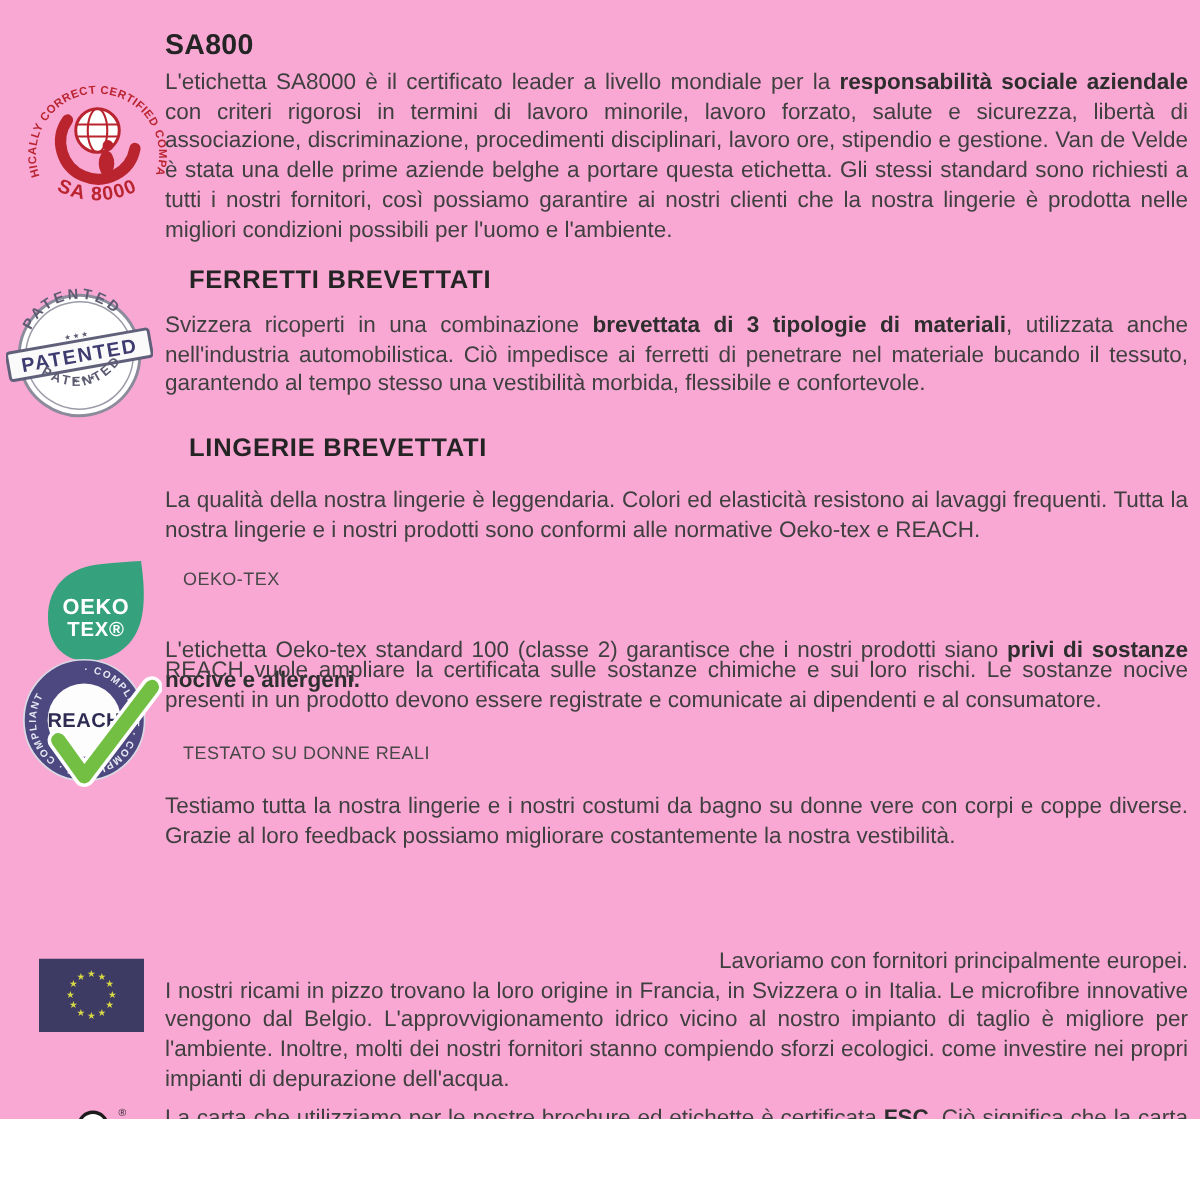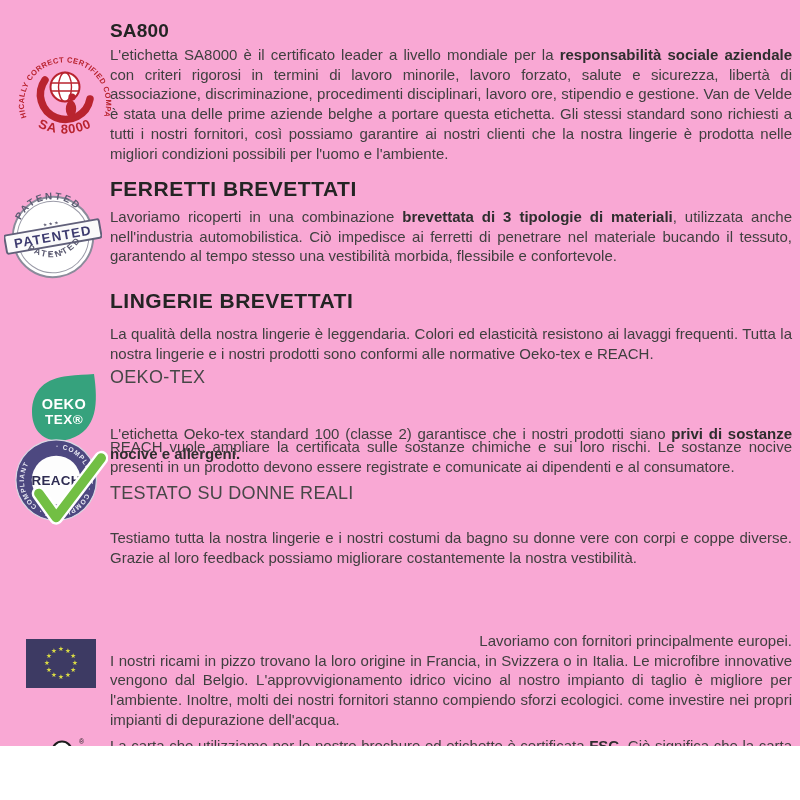--- a/index.html
+++ b/index.html
@@ -2,22 +2,22 @@
 <html><head>
 <meta charset="utf-8">
 <style>
   html,body { margin:0; padding:0; background:#ffffff; }
   .page {
     position:relative; width:800px; height:746px; overflow:hidden;
     background:#f9a8d4; font-family:"Liberation Sans", sans-serif;
   }
   .heading { position:absolute; left:110px; margin:0; font-weight:600; color:#242424; }
   .h-lg { font-size:19px; letter-spacing:0.2px; }
-  .h-md { font-size:21px; letter-spacing:0.5px; }
-  .sublabel { position:absolute; left:110px; margin:0; font-size:18px; font-weight:400;
+  .h-md { font-size:17px; letter-spacing:0.5px;margin-left:16px; }
+  .sublabel { position:absolute; left:110px; margin:12px; font-size:12px; font-weight:400;
               color:#474747; letter-spacing:0.3px; }
   .body { position:absolute; left:110px; width:682px; margin:0; font-size:15px;
           line-height:19.7px; color:#3f3f3f; text-align:justify; }
   .body strong { font-weight:700; color:#2e2e2e; }
   .logo { position:absolute; }
   svg text { font-family:"Liberation Sans", sans-serif; }
   .serif { font-family:"Liberation Serif", serif; }
 </style>
 </head>
 <body>
@@ -63,21 +63,21 @@
       <text x="50" y="34" text-anchor="middle" font-size="5" fill="#5c5b72">★ ★ ★</text>
       <rect x="1" y="36" width="98" height="19" rx="2" fill="#fafafa" stroke="#61607a" stroke-width="2"></rect>
       <text x="50" y="50.5" text-anchor="middle" font-size="13.5" font-weight="bold" fill="#3d3b6f" letter-spacing="1.2">PATENTED</text>
       <text x="50" y="64" text-anchor="middle" font-size="5" fill="#5c5b72">★ ★ ★</text>
       <text font-size="9" font-weight="bold" fill="#5c5b72" letter-spacing="2">
         <textPath href="#pat-bot" startOffset="50%" text-anchor="middle">PATENTED</textPath>
       </text>
     </g>
   </svg>
 
-  <p class="body" style="top:207px;"><span>Lavoriamo ricoperti in una combinazione </span><strong>brevettata di 3 tipologie di materiali</strong><span>, utilizzata anche nell'industria automobilistica. Ciò impedisce ai ferretti di penetrare nel materiale bucando il tessuto, garantendo al tempo stesso una vestibilità morbida, flessibile e confortevole.</span></p>
+  <p class="body" style="top:207px;"><span>Svizzera ricoperti in una combinazione </span><strong>brevettata di 3 tipologie di materiali</strong><span>, utilizzata anche nell'industria automobilistica. Ciò impedisce ai ferretti di penetrare nel materiale bucando il tessuto, garantendo al tempo stesso una vestibilità morbida, flessibile e confortevole.</span></p>
 
   <h2 class="heading h-md" style="top:289px;">LINGERIE BREVETTATI</h2>
   <p class="body" style="top:324px;">La qualità della nostra lingerie è leggendaria. Colori ed elasticità resistono ai lavaggi frequenti. Tutta la nostra lingerie e i nostri prodotti sono conformi alle normative Oeko-tex e REACH.</p>
 
   <p class="sublabel" style="top:367px;">OEKO-TEX</p>
 
   <svg class="logo" style="left:24px; top:368px;" width="82" height="80" viewBox="0 0 82 80">
     <path d="M70,6 C74,34 74,62 46,71 C20,78 8,62 8,44 C8,22 22,10 44,8 C53,7 62,6.5 70,6 Z" fill="#36a27d"></path>
     <text x="40" y="41" text-anchor="middle" fill="#ffffff" font-weight="bold" font-size="14.5" letter-spacing="0.5">OEKO</text>
     <text x="40" y="56" text-anchor="middle" fill="#ffffff" font-weight="bold" font-size="13.5" letter-spacing="0.5">TEX®</text>

